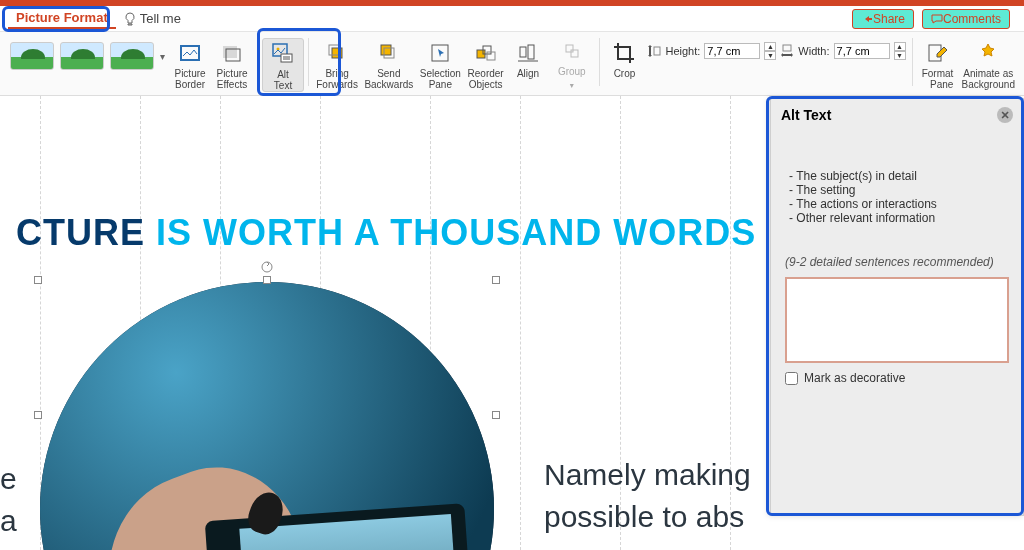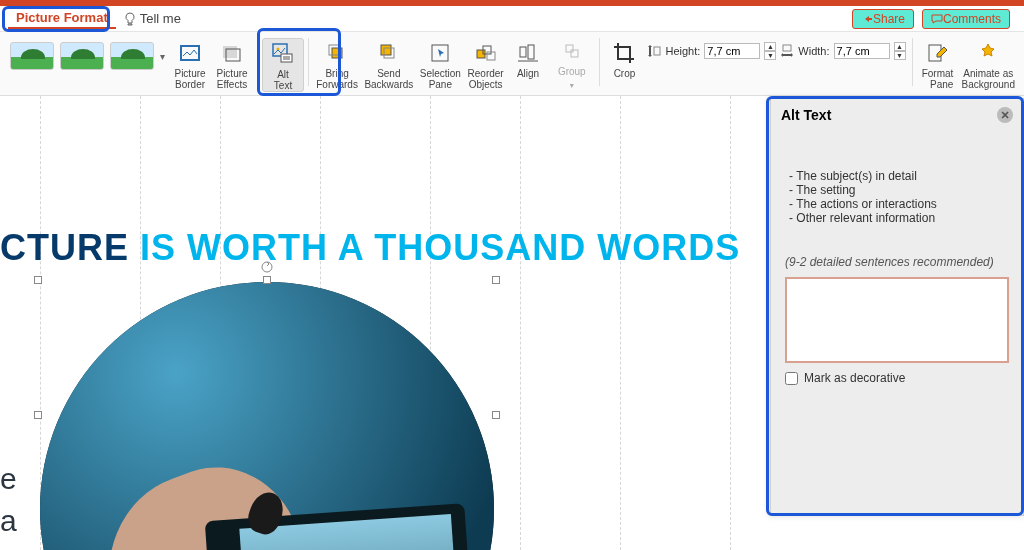--- a/index.html
+++ b/index.html
@@ -275,21 +275,21 @@
     <div style="left:40px;"></div>
       <div style="left:140px;"></div>
       <div style="left:220px;"></div>
     <div style="left:320px;"></div>
       <div style="left:430px;"></div>
       <div style="left:520px;"></div>
     <div style="left:620px;"></div>
       <div style="left:730px;"></div>
   </div>
 
-  <div class="slide-title" style="top:131px;">
+  <div class="slide-title" style="top:116px;margin-left:16px;">
     <span class="dark">CTURE</span><span> IS WORTH A THOUSAND WORDS</span>
   </div>
 
   <div class="circleimg" style="top:186px;">
     <div class="sky"></div>
     <div class="hand"></div>
     <div class="phone">
         <div class="scr"></div>
       </div>
     <div class="nail"></div>
@@ -305,20 +305,24 @@
     <div class="handle" style="left:-4px;top:-4px"></div>
     <div class="handle" style="left:50%;top:-4px;transform:translateX(-50%)"></div>
     <div class="handle" style="right:-4px;top:-4px"></div>
     <div class="handle" style="left:-4px;top:50%;transform:translateY(-50%)"></div>
     <div class="handle" style="right:-4px;top:50%;transform:translateY(-50%)"></div>
   </div>
 
   <div class="para1" style="top:362px;">
     <div>e</div>
     <div>a</div>
+  </div>
+  <div class="para2" style="top:358px;">
+    <div>Namely making</div>
+    <div>possible to abs</div>
   </div>
 </div>
 
 <div class="pane">
   <div class="hd">
     <span>Alt Text</span>
     <span class="close">✕</span>
   </div>
   <div class="body">
     <div style="height:18px;"></div>

